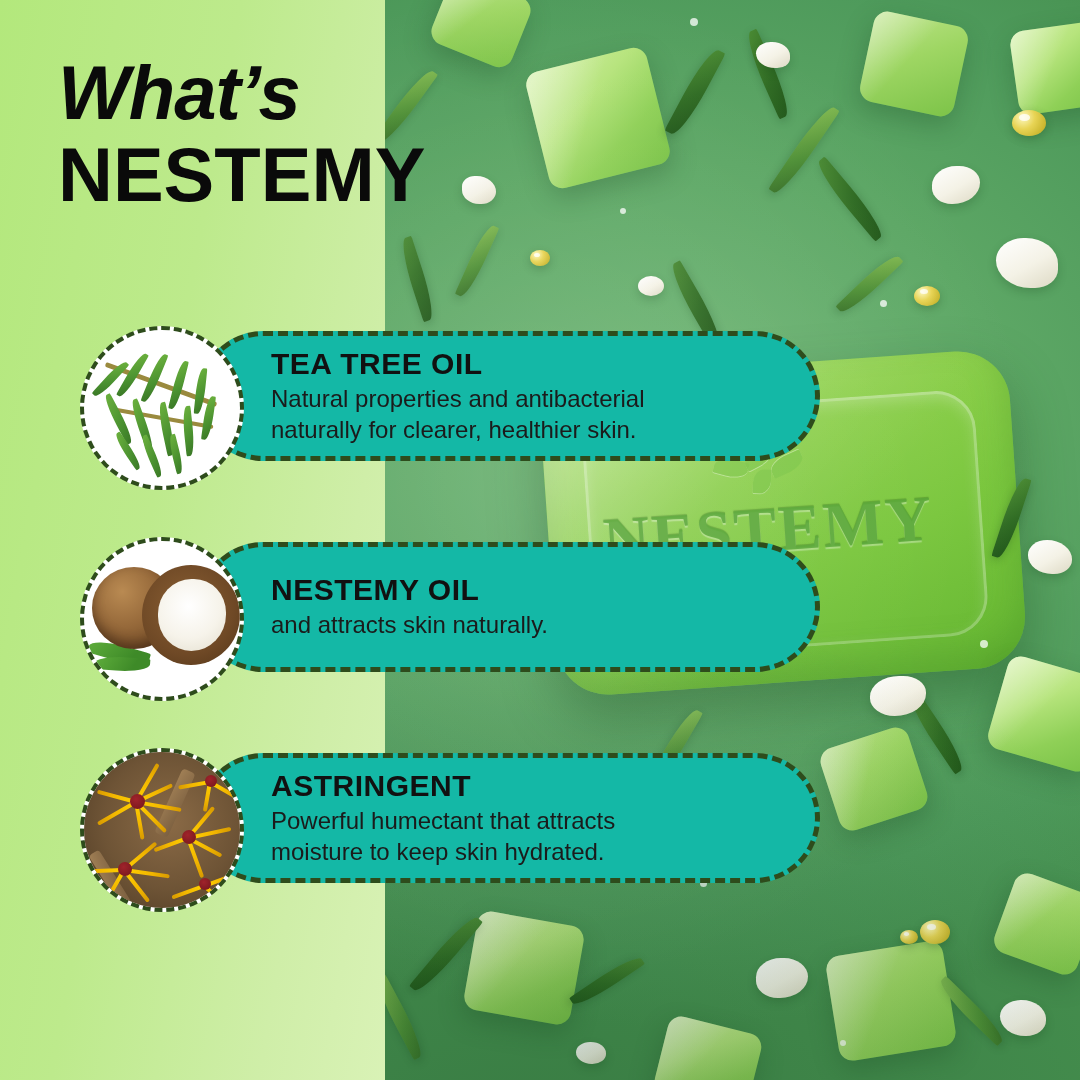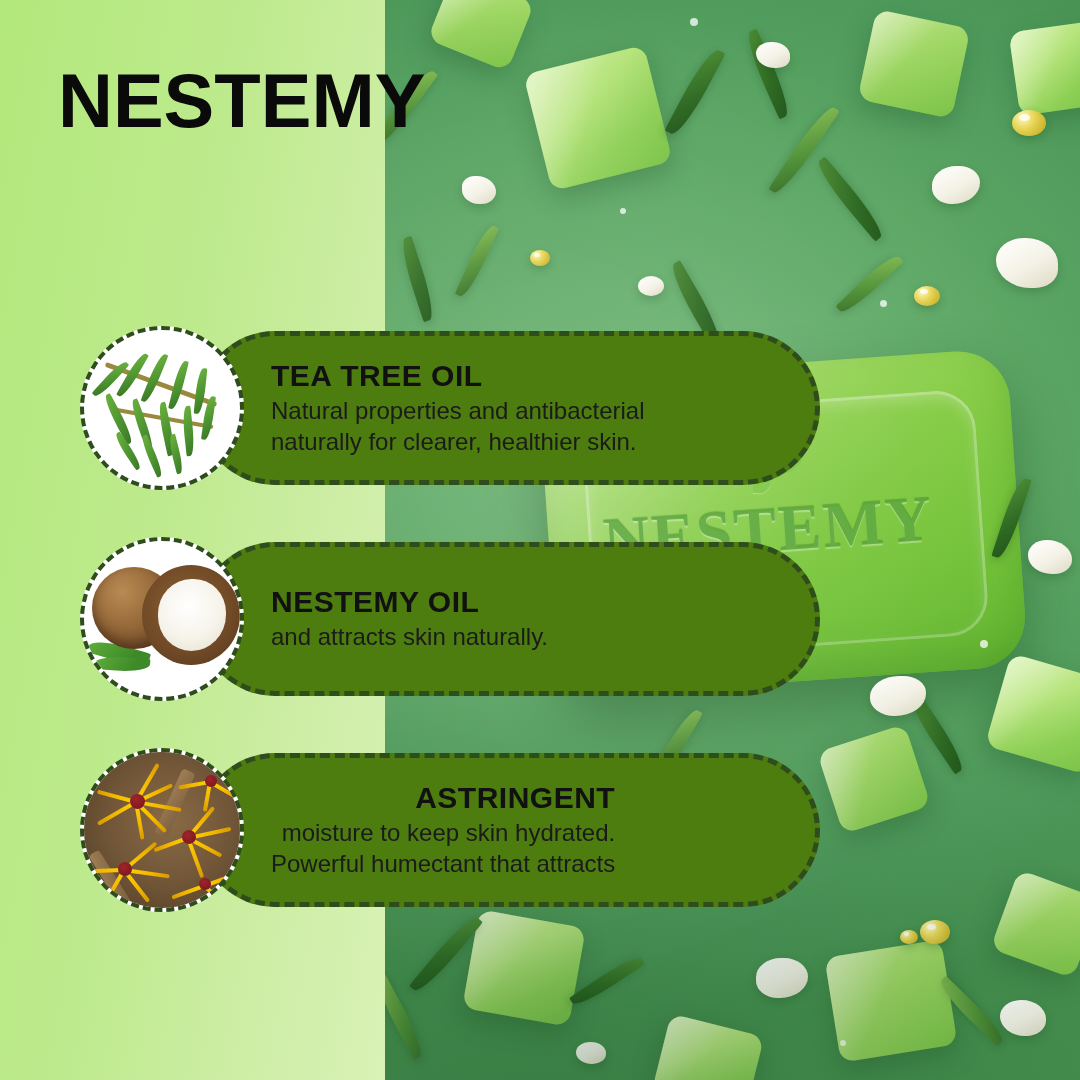--- a/index.html
+++ b/index.html
@@ -153,22 +153,22 @@
     color:#0a0a0a;
   }
 
   
   .cards { position:absolute; left:0; top:0; width:1080px; height:1080px; z-index:5; }
 
   .card {
     position:absolute;
     left:198px;
     width:622px;
-    height:154px;
-    background:#4d7c0f;
+    height:130px;
+    background:#14b8a6;
     border:5px dashed #2e4c1c;
     border-radius:80px;
     display:flex;
     align-items:center;
   }
   .card .text-wrap {
     padding-left:68px;
     padding-right:30px;
   }
   .card-title {
@@ -327,20 +327,21 @@
     <div class="speck" style="left:980px; top:640px; width:8px;  height:8px;"></div>
     <div class="speck" style="left:700px; top:880px; width:7px;  height:7px;"></div>
     <div class="speck" style="left:840px; top:1040px;width:6px;  height:6px;"></div>
 
     <div class="photo-vignette"></div>
   </div>
 
   <div class="left-panel"></div>
 
   <div class="heading">
+    <span class="l1">What’s</span>
     <span class="l2">NESTEMY</span>
   </div>
 
   <div class="cards">
 
     <div class="card" style="top:331px;">
       <div class="text-wrap">
         <div class="card-title">TEA TREE OIL</div>
         <div class="card-desc">
           <span class="ln">Natural properties and antibacterial</span>
@@ -380,26 +381,26 @@
       <div class="badge-art">
         <span class="coco-leaf" style="left:4px;  top:104px; width:62px; height:16px; transform:rotate(16deg);"></span>
         <span class="coco-leaf" style="left:10px; top:116px; width:56px; height:14px; transform:rotate(4deg);"></span>
         <span class="coco" style="left:8px;  top:26px;  width:84px; height:82px;"></span>
         <span class="coco-open" style="left:58px; top:24px;  width:98px; height:100px;">
           <span class="coco-flesh"></span>
         </span>
       </div>
     </div>
 
-    <div class="card" style="top:753px;text-align:right;">
+    <div class="card" style="top:753px;">
       <div class="text-wrap">
         <div class="card-title">ASTRINGENT</div>
         <div class="card-desc">
+          <span class="ln">Powerful humectant that attracts</span>
           <span class="ln">moisture to keep skin hydrated.</span>
-          <span class="ln">Powerful humectant that attracts</span>
         </div>
       </div>
     </div>
     <div class="badge" style="left:80px; top:748px;">
       <div class="badge-art">
         <span class="wh-bg"></span>
         <span class="wh-branch" style="left:84px; top:16px; width:14px; height:70px; transform:rotate(24deg);"></span>
         <span class="wh-branch" style="left:20px; top:96px; width:12px; height:62px; transform:rotate(-32deg);"></span>
 
         <span class="wh-petal" style="left:52px; top:48px; width:44px; transform:rotate(-60deg);"></span>

